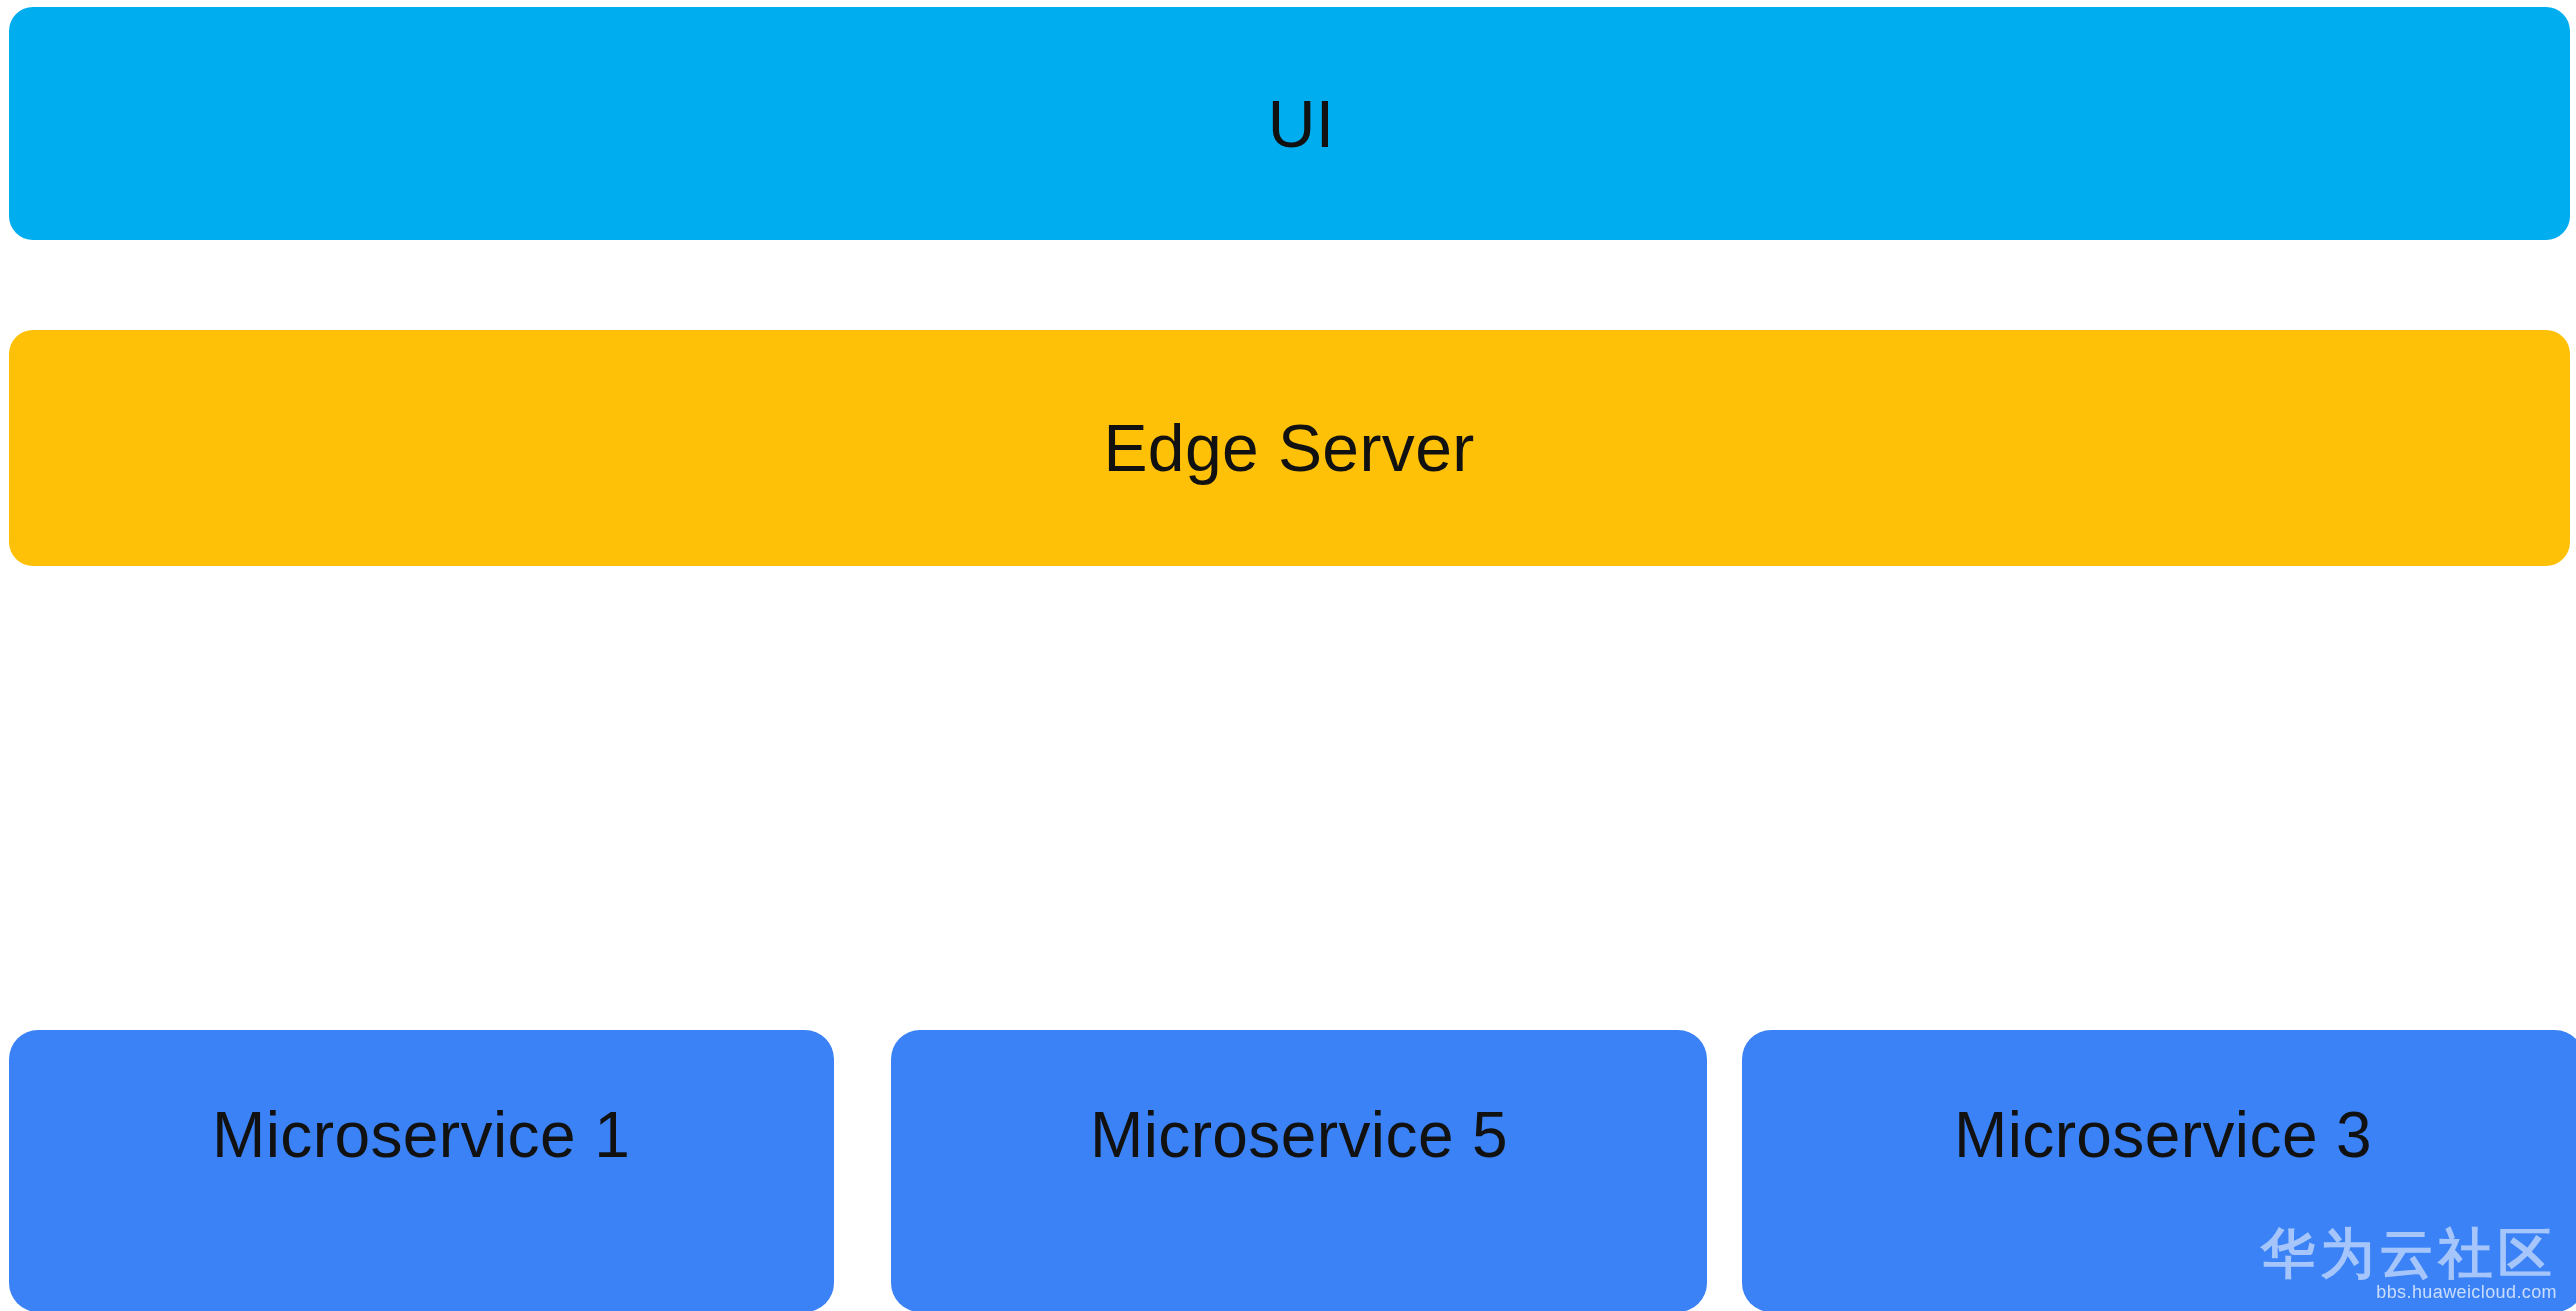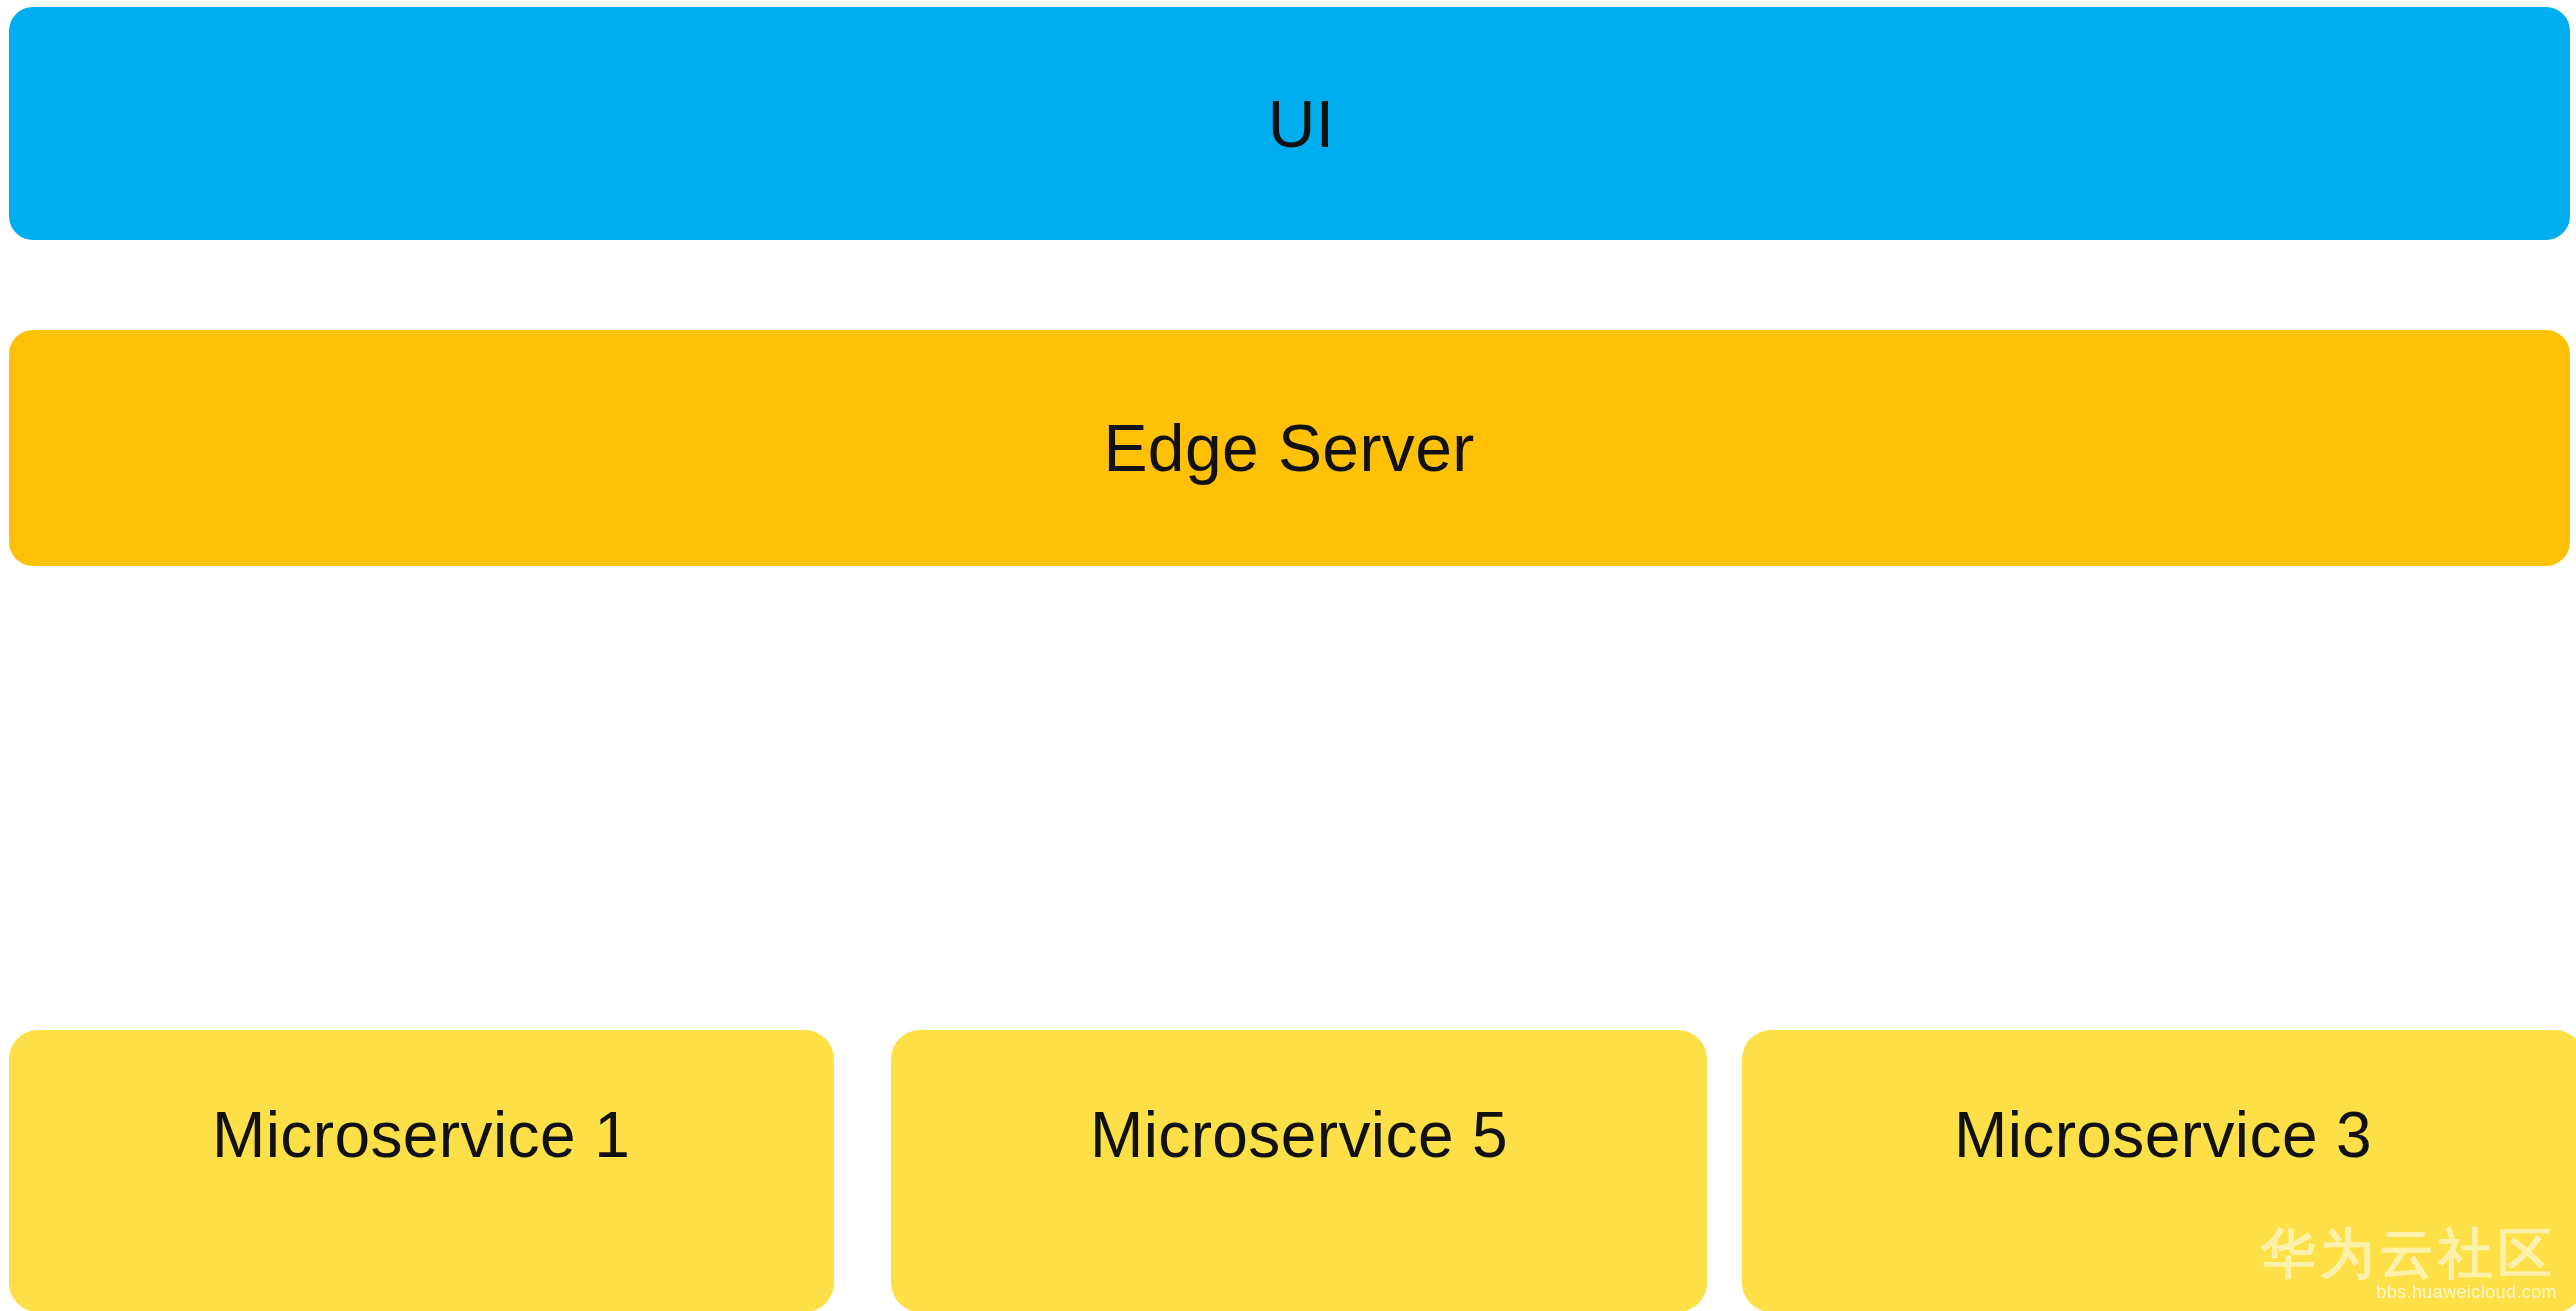--- a/index.html
+++ b/index.html
@@ -84,21 +84,21 @@
     stroke: #000000;
     stroke-width: 7;
     stroke-dasharray: 30 16 7 16;
     stroke-linecap: butt;
   }
 
   
   .microservice-node {
     top: 1030px;
     height: 282px;
-    background: #fde047;
+    background: #3b82f6;
     border-radius: 29px;
   }
   .microservice-node .node-label {
     font-size: 64px;
     
     position: relative;
     top: -36px;
   }
 
   #microservice-1-node { left: 8.6px;   width: 825px; }

